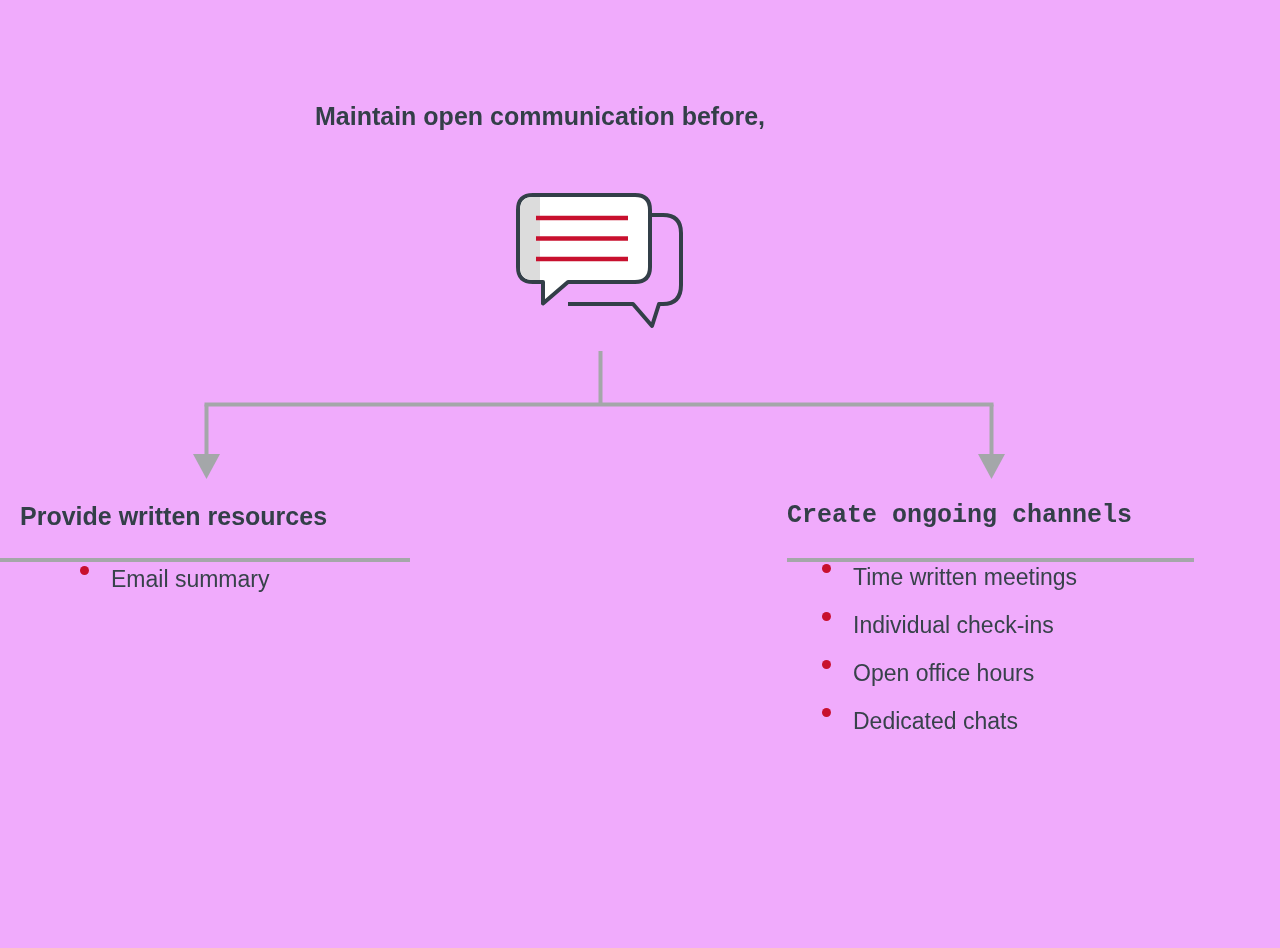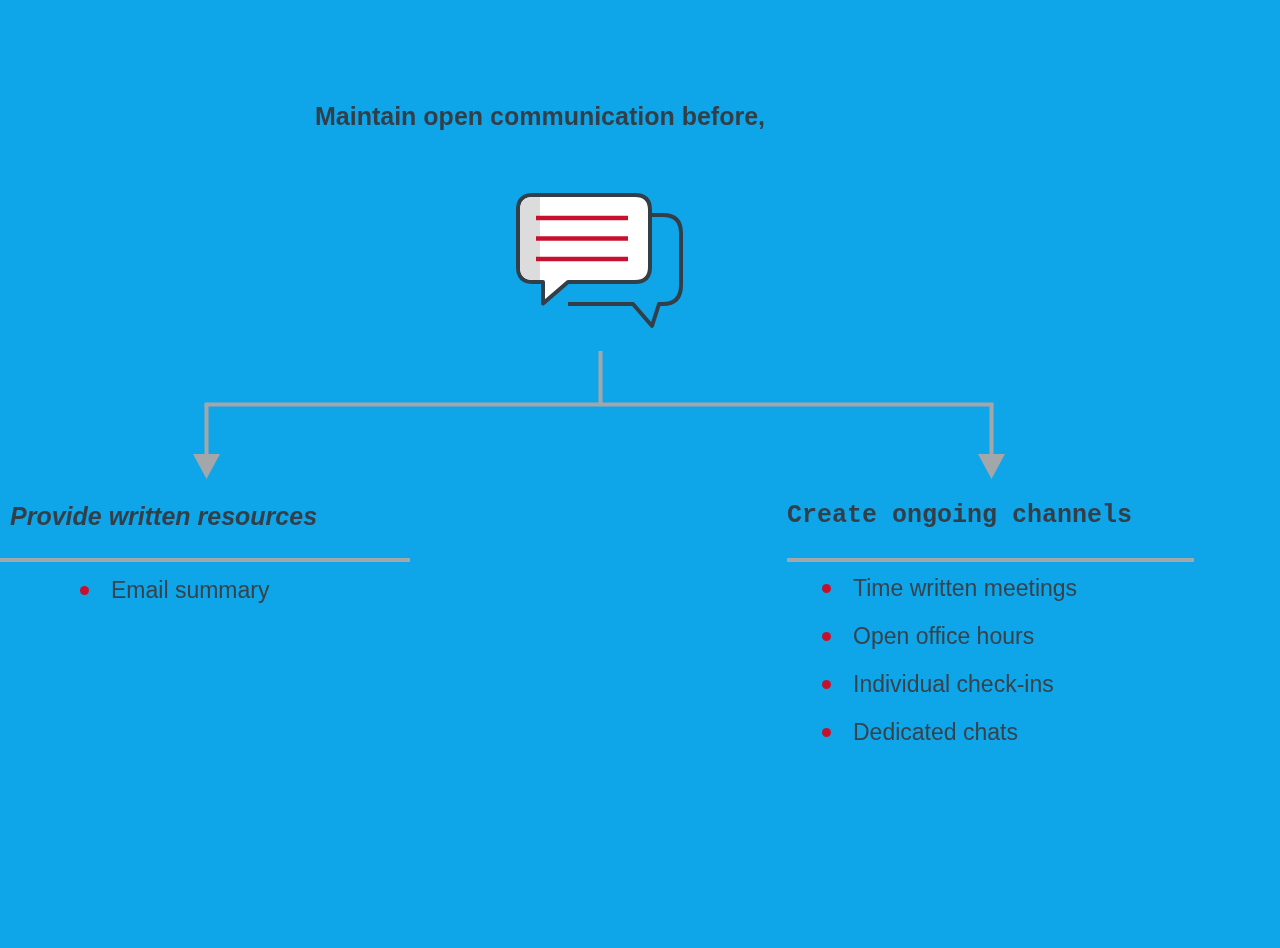--- a/index.html
+++ b/index.html
@@ -4,21 +4,21 @@
 <style>
   html, body {
     margin: 0;
     padding: 0;
     background: #ffffff;
   }
   #canvas {
     position: relative;
     width: 1280px;
     height: 948px;
-    background: #0ea5e9;
+    background: #f0abfc;
     overflow: hidden;
     font-family: "Liberation Sans", sans-serif;
     color: #333F48;
   }
   .abs { position: absolute; }
 
   
   #main-title {
     left: 315px;
     top: 99px;
@@ -46,21 +46,21 @@
   }
 
   
   .branch-heading {
     font-size: 25px;
     font-weight: bold;
     line-height: 34px;
     color: #333F48;
     white-space: nowrap;
   }
-  #left-heading  { left: 10px;  top: 499px; font-style: italic; }
+  #left-heading  { left: 20px;  top: 499px; }
   #right-heading { left: 787px; top: 499px; font-family: Liberation Mono, monospace; }
 
   
   .heading-rule {
     height: 4px;
     background: #A4A7A9;
   }
   #left-rule  { left: 0;     top: 558px; width: 410px; }
   #right-rule { left: 787px; top: 558px; width: 407px; }
 
@@ -68,21 +68,21 @@
   .bullet-list {
     list-style: none;
     margin: 0;
     padding: 0;
   }
   #left-list  { left: 0;     top: 566px; }
   #right-list { left: 742px; top: 564px; }
 
   .bullet-list li {
     display: flex;
-    align-items: center;
+    align-items: flex-start;
     height: 48px;
   }
   .bullet-dot {
     width: 9px;
     height: 9px;
     border-radius: 50%;
     background: #C8102E;
     flex: 0 0 auto;
   }
   #left-list  .bullet-dot { margin-left: 80px; }
@@ -136,25 +136,25 @@
 
   <div id="right-heading" class="abs branch-heading">Create ongoing channels</div>
   <div id="right-rule" class="abs heading-rule"></div>
   <ul id="right-list" class="abs bullet-list">
     <li>
       <span class="bullet-dot"></span>
       <span class="bullet-text">Time written meetings</span>
     </li>
     <li>
       <span class="bullet-dot"></span>
-      <span class="bullet-text">Open office hours</span>
+      <span class="bullet-text">Individual check-ins</span>
     </li>
     <li>
       <span class="bullet-dot"></span>
-      <span class="bullet-text">Individual check-ins</span>
+      <span class="bullet-text">Open office hours</span>
     </li>
     <li>
       <span class="bullet-dot"></span>
       <span class="bullet-text">Dedicated chats</span>
     </li>
   </ul>
 
 </div>
 
 </body></html>

